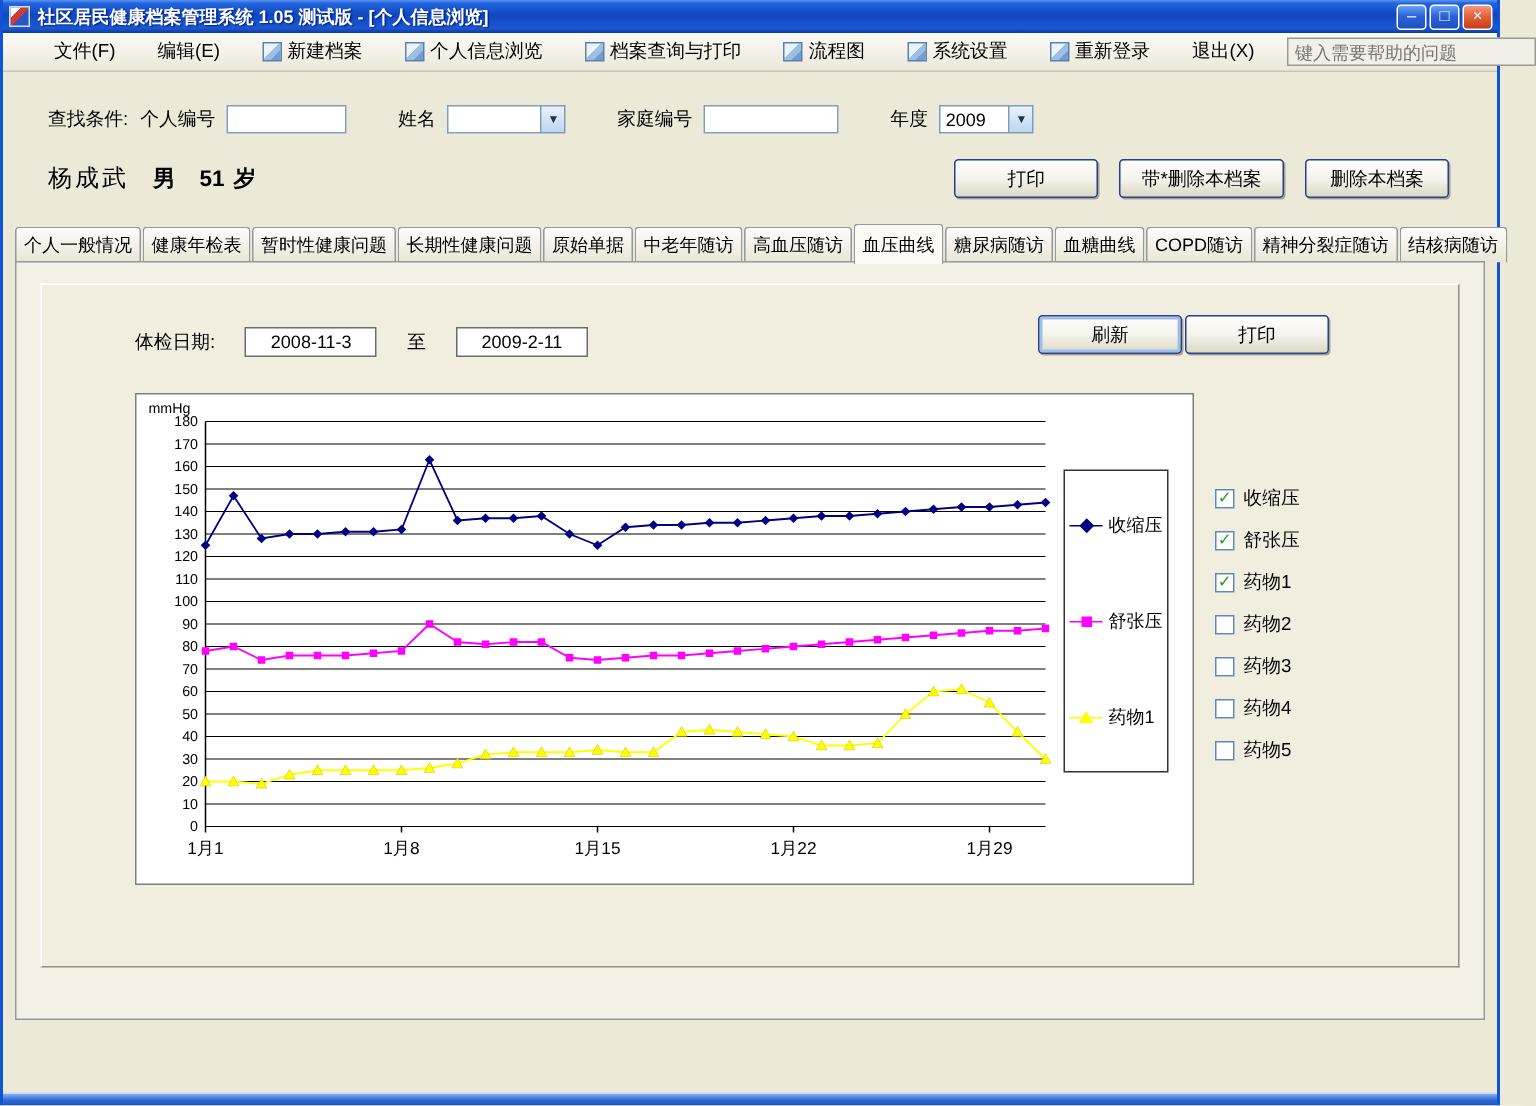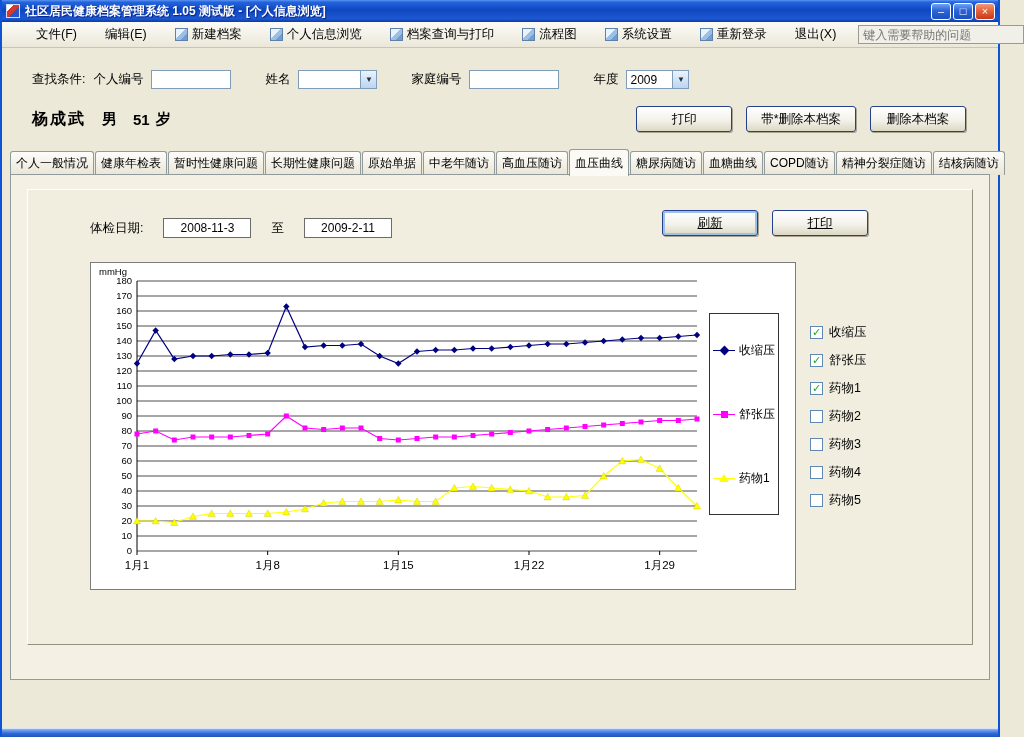--- a/index.html
+++ b/index.html
@@ -43,21 +43,21 @@
   .search-row { position:absolute; top:22px; left:30px; display:flex; align-items:center; font-size:12.5px; }
   .search-row .lbl { margin-right:8px; }
   .txt { height:19px; border:1px solid #7f9db9; background:#fff; font-size:12px; padding:0 3px; }
   .sp { width:34px; }
   .combo { display:flex; }
   .combo .txt { border-right:none; }
   .combo-arrow { width:17px; height:19px; border:1px solid #7f9db9; color:#234; text-align:center;
     background:linear-gradient(#eaf3fd,#bcd5f2); font-size:8px; line-height:17px; }
 
   .person-row { position:absolute; top:58px; left:30px; right:32px; display:flex; align-items:center; }
-  .person-name { font-size:16px; font-weight:bold; letter-spacing:2px; }
+  .person-name { font-size:16px; font-weight:normal; letter-spacing:2px; }
   .person-meta { font-size:15px; font-weight:bold; margin-left:16px; }
   .xp-btn { height:26px; min-width:96px; padding:0 14px; border:1px solid #27408b; border-radius:3px;
     background:linear-gradient(180deg,#ffffff,#f3f2ea 55%,#dcd8c4); font-size:12.5px; cursor:default;
     box-shadow:1px 1px 0 #a7a493; font-family:inherit; }
   .xp-btn.default { box-shadow:0 0 0 2px #9ec1ea inset, 1px 1px 0 #a7a493; }
   .top-btns { margin-left:auto; display:flex; gap:14px; }
 
   
   .tabs { position:absolute; top:100px; left:8px; right:8px; height:27px; display:flex; align-items:flex-end; }
   .tab { height:24px; line-height:22px; padding:0 5px; font-size:12px; white-space:nowrap;
@@ -66,21 +66,21 @@
   .tab.active { height:27px; line-height:26px; background:#fbfaf4; margin-bottom:-1px; z-index:3; position:relative; }
 
   .tab-panel { position:absolute; top:126px; left:8px; right:8px; height:506px;
     background:#f4f1e4; border:1px solid #919b9c; }
   .inner-panel { position:absolute; top:14px; left:16px; right:16px; height:456px;
     background:#f1eee0; border:1px solid; border-color:#ffffff #93907f #93907f #ffffff; }
 
   .date-row { position:absolute; left:62px; top:28px; display:flex; align-items:center; gap:20px; font-size:12.5px; }
   .date-box { width:88px; height:20px; border:1px solid #6b6b6b; background:#fff; text-align:center;
     font-size:12px; font-family:inherit; }
-  .panel-btns { position:absolute; top:20px; right:104px; display:flex; gap:14px;text-decoration:underline; }
+  .panel-btns { position:absolute; top:20px; right:86px; display:flex; gap:2px; }
   .panel-btns .xp-btn { min-width:96px; }
 
   
   .chart-box { position:absolute; left:62px; top:72px; width:706px; height:328px;
     background:#fff; border:1px solid #7d7d7d; }
   svg.chart text { font-family:"Liberation Sans","DejaVu Sans",sans-serif; fill:#000; }
   .legend { position:absolute; right:16px; top:50px; width:70px; height:202px; border:1px solid #333;
     background:#fff; display:flex; flex-direction:column; justify-content:space-around; padding:4px 3px; }
   .legend-item { display:flex; align-items:center; gap:4px; font-size:12px; white-space:nowrap; }
   .lg-key { position:relative; width:22px; height:10px; display:flex; align-items:center; justify-content:center; flex:0 0 auto; }

